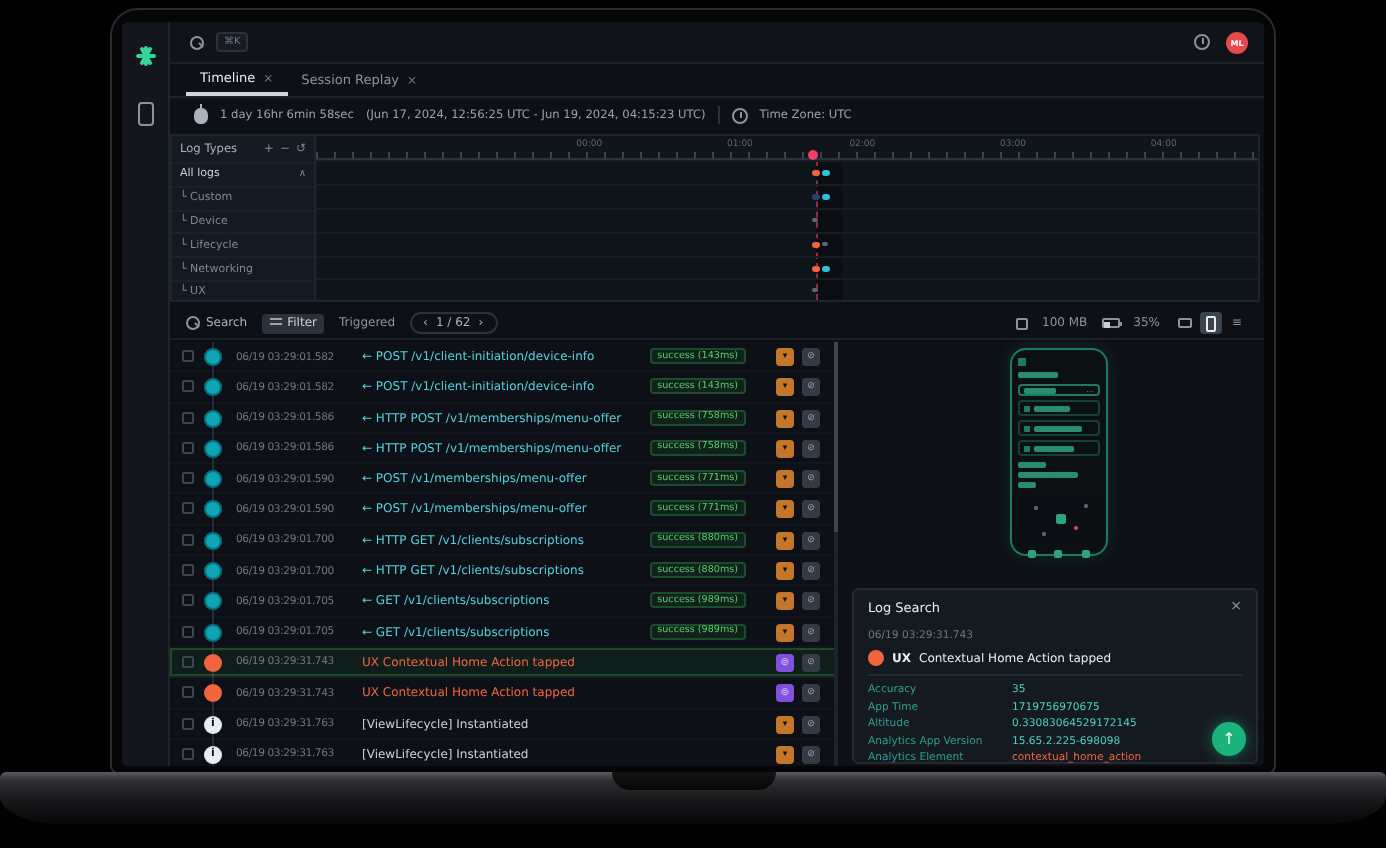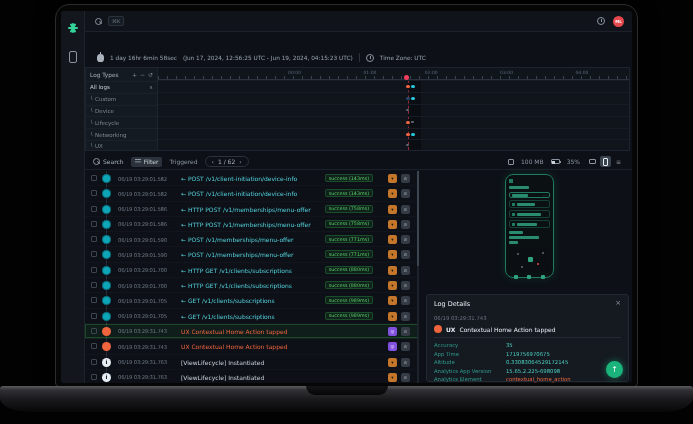--- a/index.html
+++ b/index.html
@@ -158,20 +158,30 @@
 
       <div class="topbar">
         <span class="mag"></span>
         <span class="kbd">⌘K</span>
         <span class="top-right">
           <span class="clock"></span>
           <span class="avatar">ML</span>
         </span>
       </div>
 
+      <div class="tabsrow">
+        <span class="tab active">
+          <span>Timeline</span>
+          <span class="x">×</span>
+        </span>
+        <span class="tab">
+          <span>Session Replay</span>
+          <span class="x">×</span>
+        </span>
+      </div>
 
       <div class="daterow">
         <span class="apple"></span>
         <span class="range-txt">1 day 16hr 6min 58sec</span>
         <span class="range-txt">(Jun 17, 2024, 12:56:25 UTC - Jun 19, 2024, 04:15:23 UTC)</span>
         <span class="vsep"></span>
         <span class="clock"></span>
         <span class="tz-txt">Time Zone: UTC</span>
       </div>
 
@@ -441,21 +451,21 @@
             <span class="s3"></span>
         </div>
         <div class="ph-nav">
             <span></span>
             <span></span>
             <span></span>
           </div>
       </div>
 
       <div class="details">
-        <div class="d-title">Log Details</div>
+        <div class="d-title">Log Search</div>
         <div class="d-close">×</div>
         <div class="d-ts">06/19 03:29:31.743</div>
         <div class="d-event">
           <span class="d-ic"></span>
           <span class="d-cat">UX</span>
           <span class="d-name">Contextual Home Action tapped</span>
         </div>
         <hr class="d-sep">
         <div id="d-fields">
             <div class="d-field">

